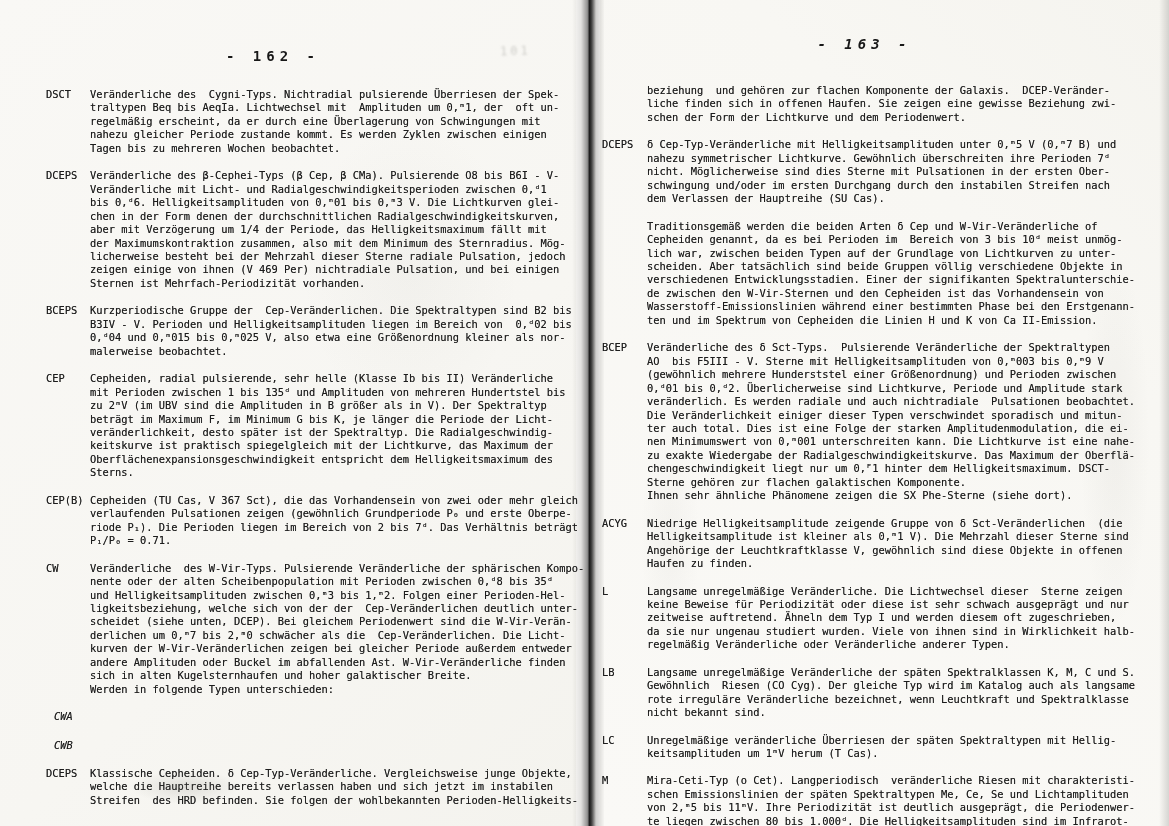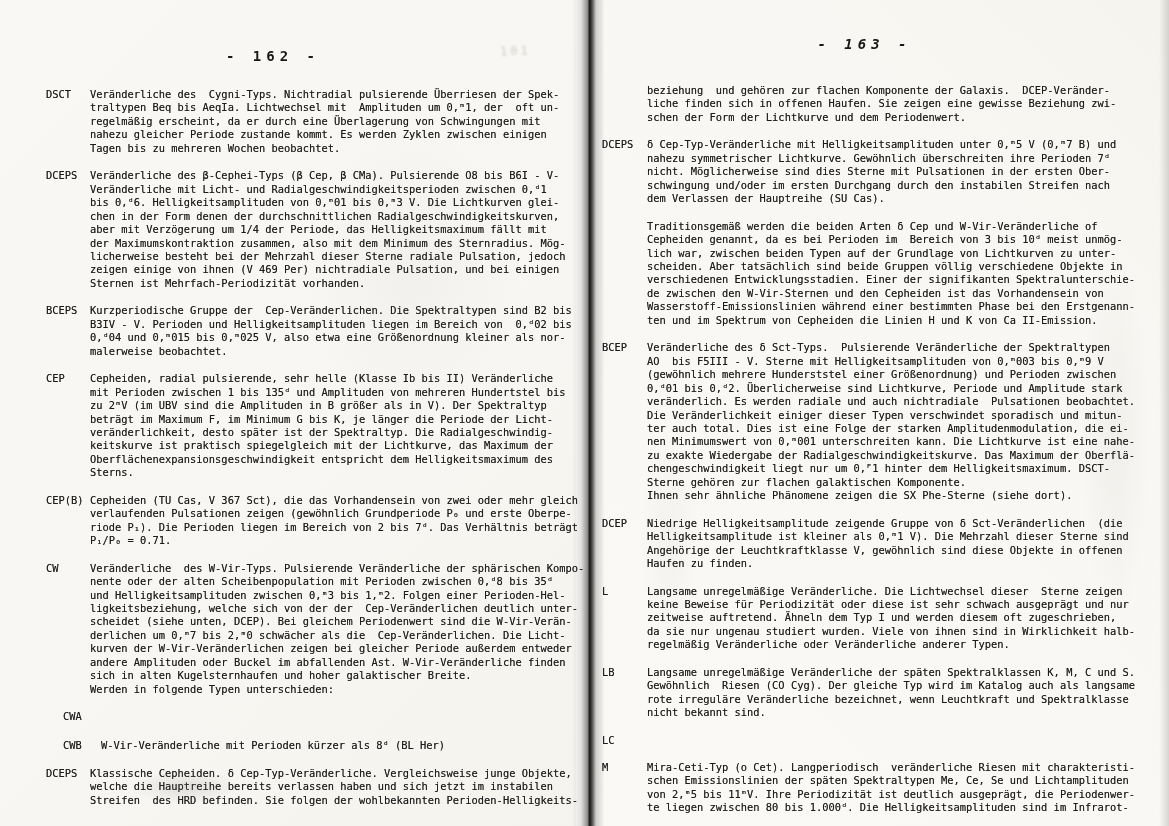--- a/index.html
+++ b/index.html
@@ -33,21 +33,21 @@
 
   .content { font-size:10.4px; line-height:13.45px; }
   #left-page  .content { margin-left:46px; }
   #right-page .content { margin-left:2px;margin-top:32px; }
 
   .entry { display:flex; align-items:flex-start; margin-bottom:14px; }
   .entry .term { flex:none; width:44px; white-space:pre; }
   #right-page .entry .term { width:45px; }
   .entry .def { white-space:pre; text-shadow:0 0 0.5px rgba(20,20,20,0.6); }
   .entry .term { text-shadow:0 0 0.5px rgba(20,20,20,0.6); }
-  .entry.indent { margin-left:17px; margin-bottom:15px; }
+  .entry.indent { margin-left:8px; margin-bottom:15px;font-style:italic; }
   .entry.indent .term { width:38px; }
 
   .ghost {
     position:absolute; left:500px; top:44px; z-index:2;
     font-size:12px; letter-spacing:3px; color:#8a8a84; opacity:0.38;
     filter:blur(0.8px); transform:rotate(-2deg);
   }
   .smudge { position:absolute; border-radius:50%; pointer-events:none; z-index:1; }
   .s1 { left:130px; top:770px; width:110px; height:34px;
         background:radial-gradient(ellipse, rgba(120,118,110,0.18), rgba(0,0,0,0) 70%); }
@@ -130,21 +130,20 @@
 sich in alten Kugelsternhaufen und hoher galaktischer Breite.
 Werden in folgende Typen unterschieden:</div>
         </div>
 
         <div class="entry indent">
           <span class="term">CWA</span>
         </div>
 
         <div class="entry indent">
           <span class="term">CWB</span>
-          <div class="def">W-Vir-Veränderliche mit Perioden kürzer als 8ᵈ (BL Her)</div>
         </div>
 
         <div class="entry">
           <span class="term">DCEPS</span>
           <div class="def">Klassische Cepheiden. δ Cep-Typ-Veränderliche. Vergleichsweise junge Objekte,
 welche die Hauptreihe bereits verlassen haben und sich jetzt im instabilen
 Streifen  des HRD befinden. Sie folgen der wohlbekannten Perioden-Helligkeits-</div>
         </div>
       </div>
   </div>
@@ -191,21 +190,21 @@
 Die Veränderlichkeit einiger dieser Typen verschwindet sporadisch und mitun-
 ter auch total. Dies ist eine Folge der starken Amplitudenmodulation, die ei-
 nen Minimumswert von 0,ᵐ001 unterschreiten kann. Die Lichtkurve ist eine nahe-
 zu exakte Wiedergabe der Radialgeschwindigkeitskurve. Das Maximum der Oberflä-
 chengeschwindigkeit liegt nur um 0,ᴾ1 hinter dem Helligkeitsmaximum. DSCT-
 Sterne gehören zur flachen galaktischen Komponente.
 Ihnen sehr ähnliche Phänomene zeigen die SX Phe-Sterne (siehe dort).</div>
         </div>
 
         <div class="entry">
-          <span class="term">DCEP</span>
+          <span class="term">ACYG</span>
           <div class="def">Niedrige Helligkeitsamplitude zeigende Gruppe von δ Sct-Veränderlichen  (die
 Helligkeitsamplitude ist kleiner als 0,ᵐ1 V). Die Mehrzahl dieser Sterne sind
 Angehörige der Leuchtkraftklasse V, gewöhnlich sind diese Objekte in offenen
 Haufen zu finden.</div>
         </div>
 
         <div class="entry">
           <span class="term">L</span>
           <div class="def">Langsame unregelmäßige Veränderliche. Die Lichtwechsel dieser  Sterne zeigen
 keine Beweise für Periodizität oder diese ist sehr schwach ausgeprägt und nur
@@ -217,20 +216,22 @@
         <div class="entry">
           <span class="term">LB</span>
           <div class="def">Langsame unregelmäßige Veränderliche der späten Spektralklassen K, M, C und S.
 Gewöhnlich  Riesen (CO Cyg). Der gleiche Typ wird im Katalog auch als langsame
 rote irreguläre Veränderliche bezeichnet, wenn Leuchtkraft und Spektralklasse
 nicht bekannt sind.</div>
         </div>
 
         <div class="entry">
           <span class="term">LC</span>
+          <div class="def">Unregelmäßige veränderliche Überriesen der späten Spektraltypen mit Hellig-
+keitsamplituden um 1ᵐV herum (T Cas).</div>
         </div>
 
         <div class="entry">
           <span class="term">M</span>
           <div class="def">Mira-Ceti-Typ (o Cet). Langperiodisch  veränderliche Riesen mit charakteristi-
 schen Emissionslinien der späten Spektraltypen Me, Ce, Se und Lichtamplituden
 von 2,ᵐ5 bis 11ᵐV. Ihre Periodizität ist deutlich ausgeprägt, die Periodenwer-
 te liegen zwischen 80 bis 1.000ᵈ. Die Helligkeitsamplituden sind im Infrarot-</div>
         </div>
       </div>

